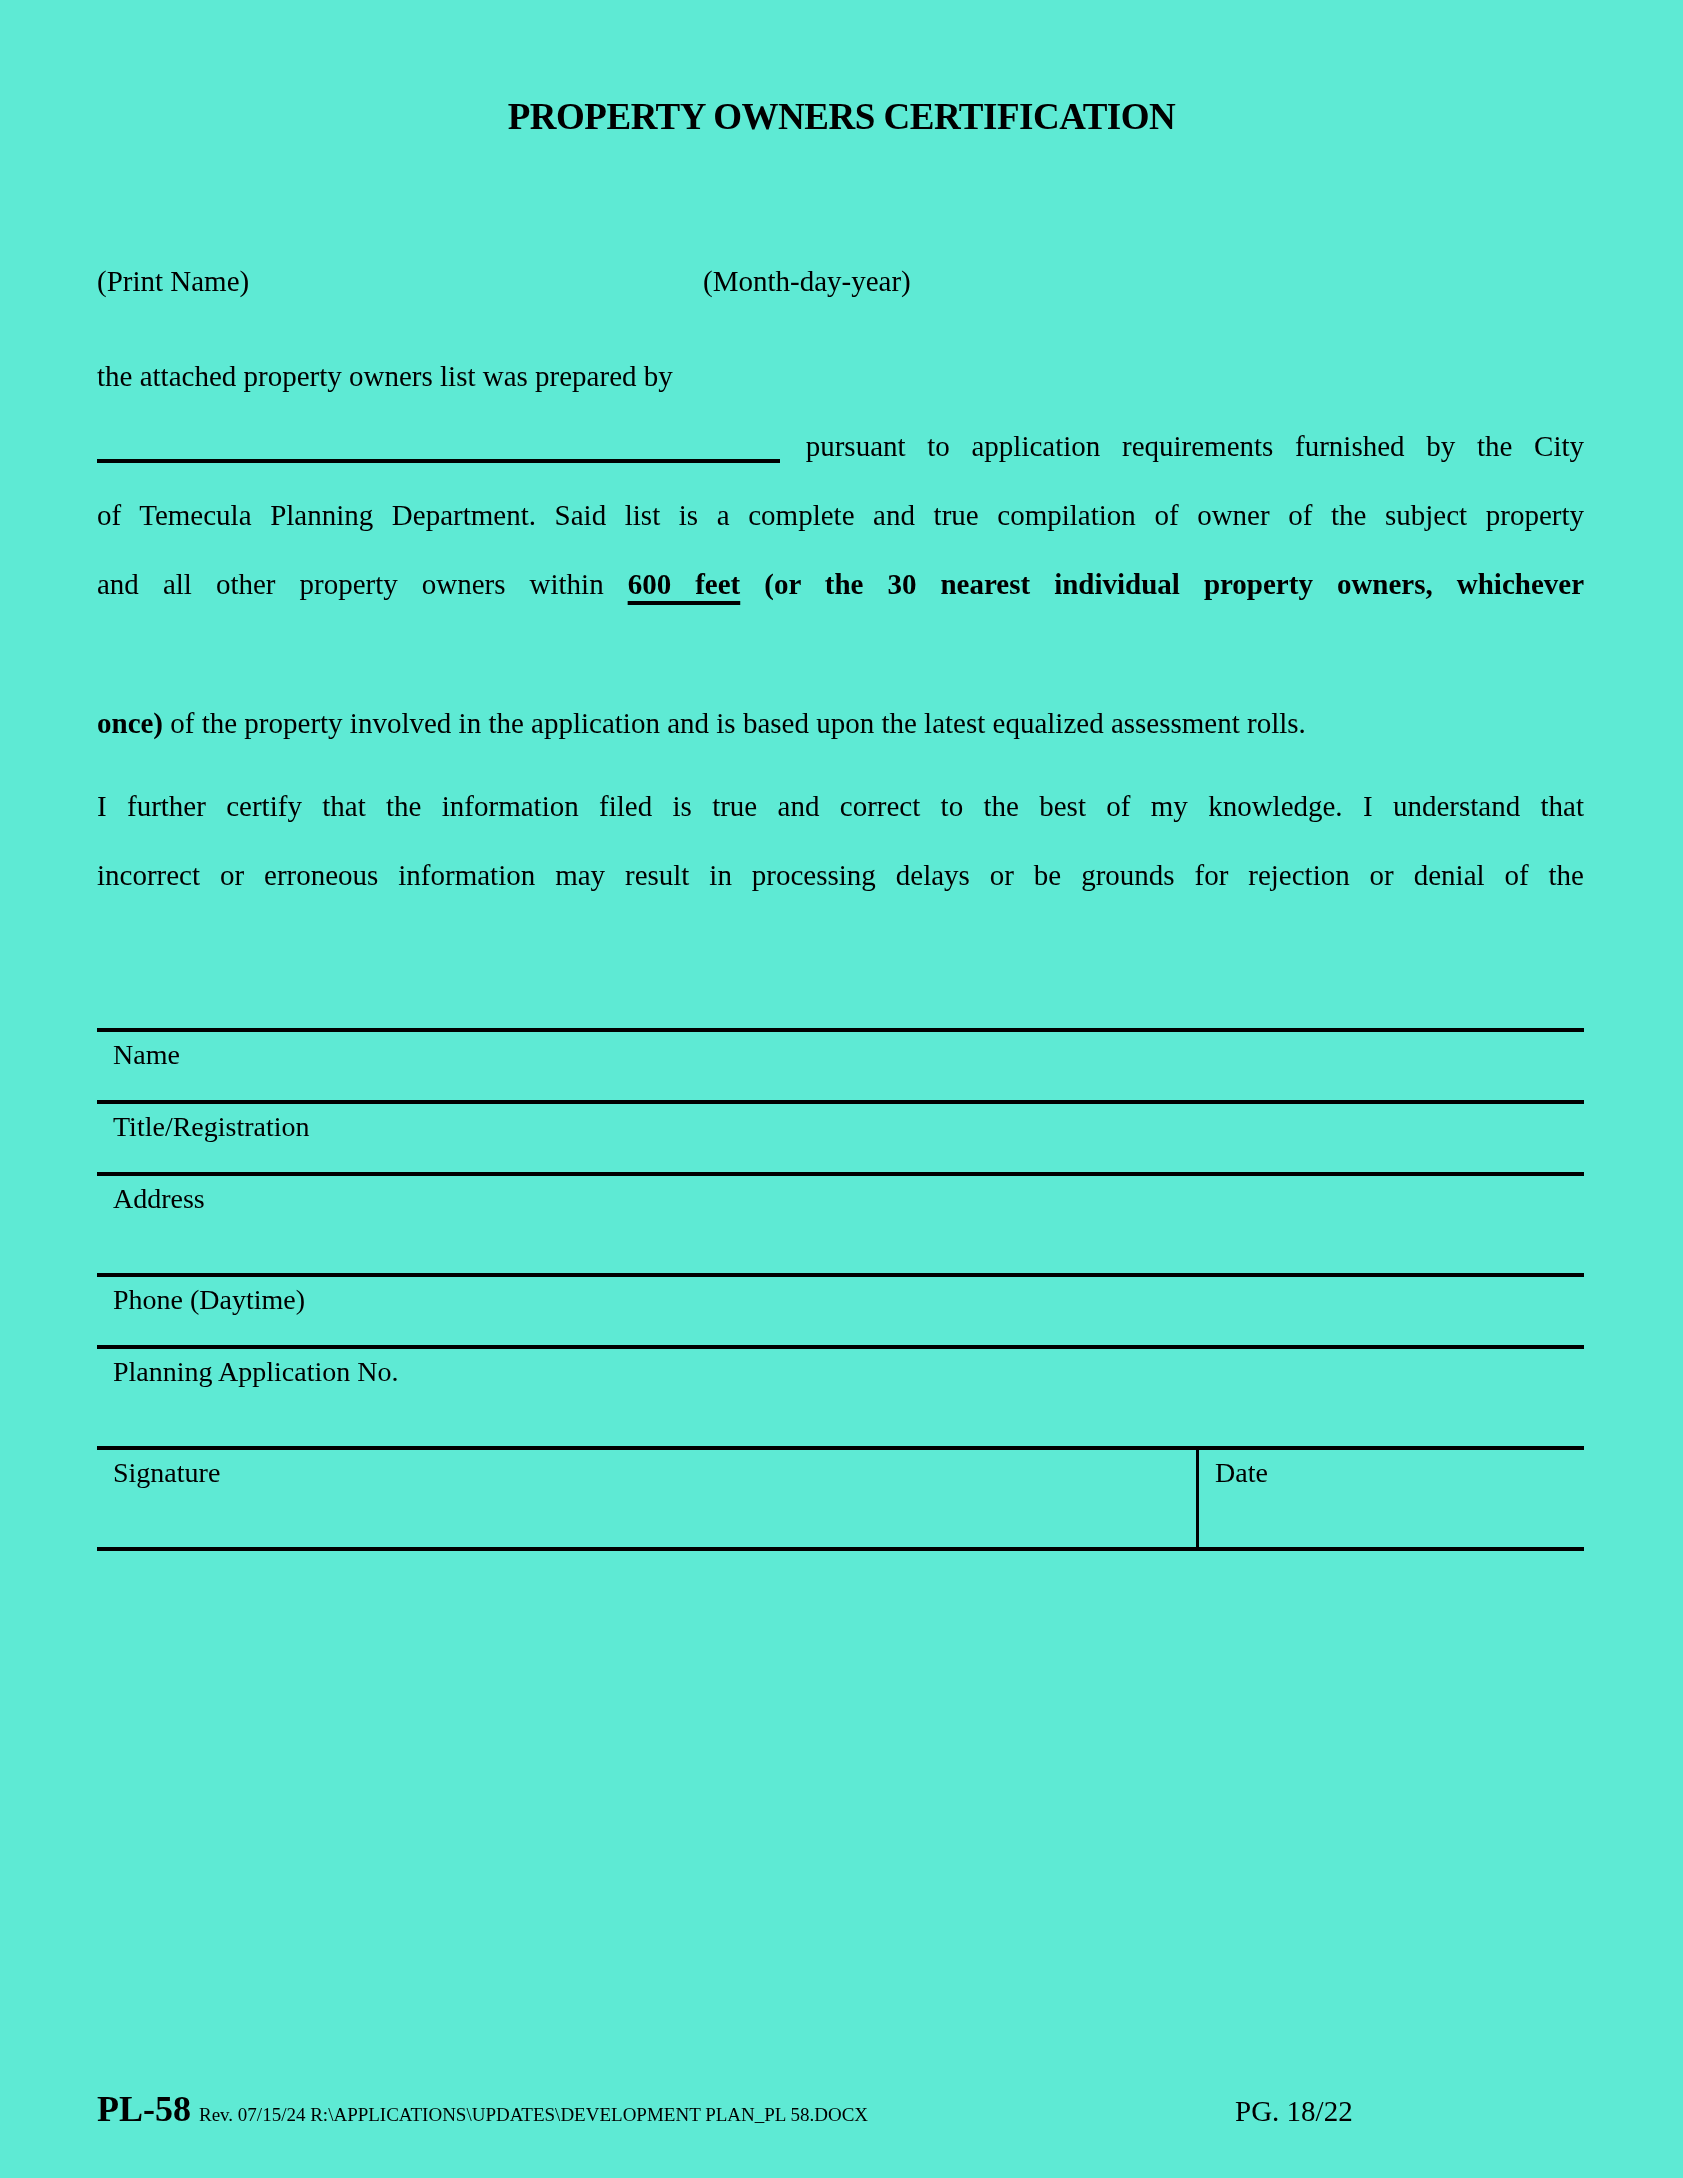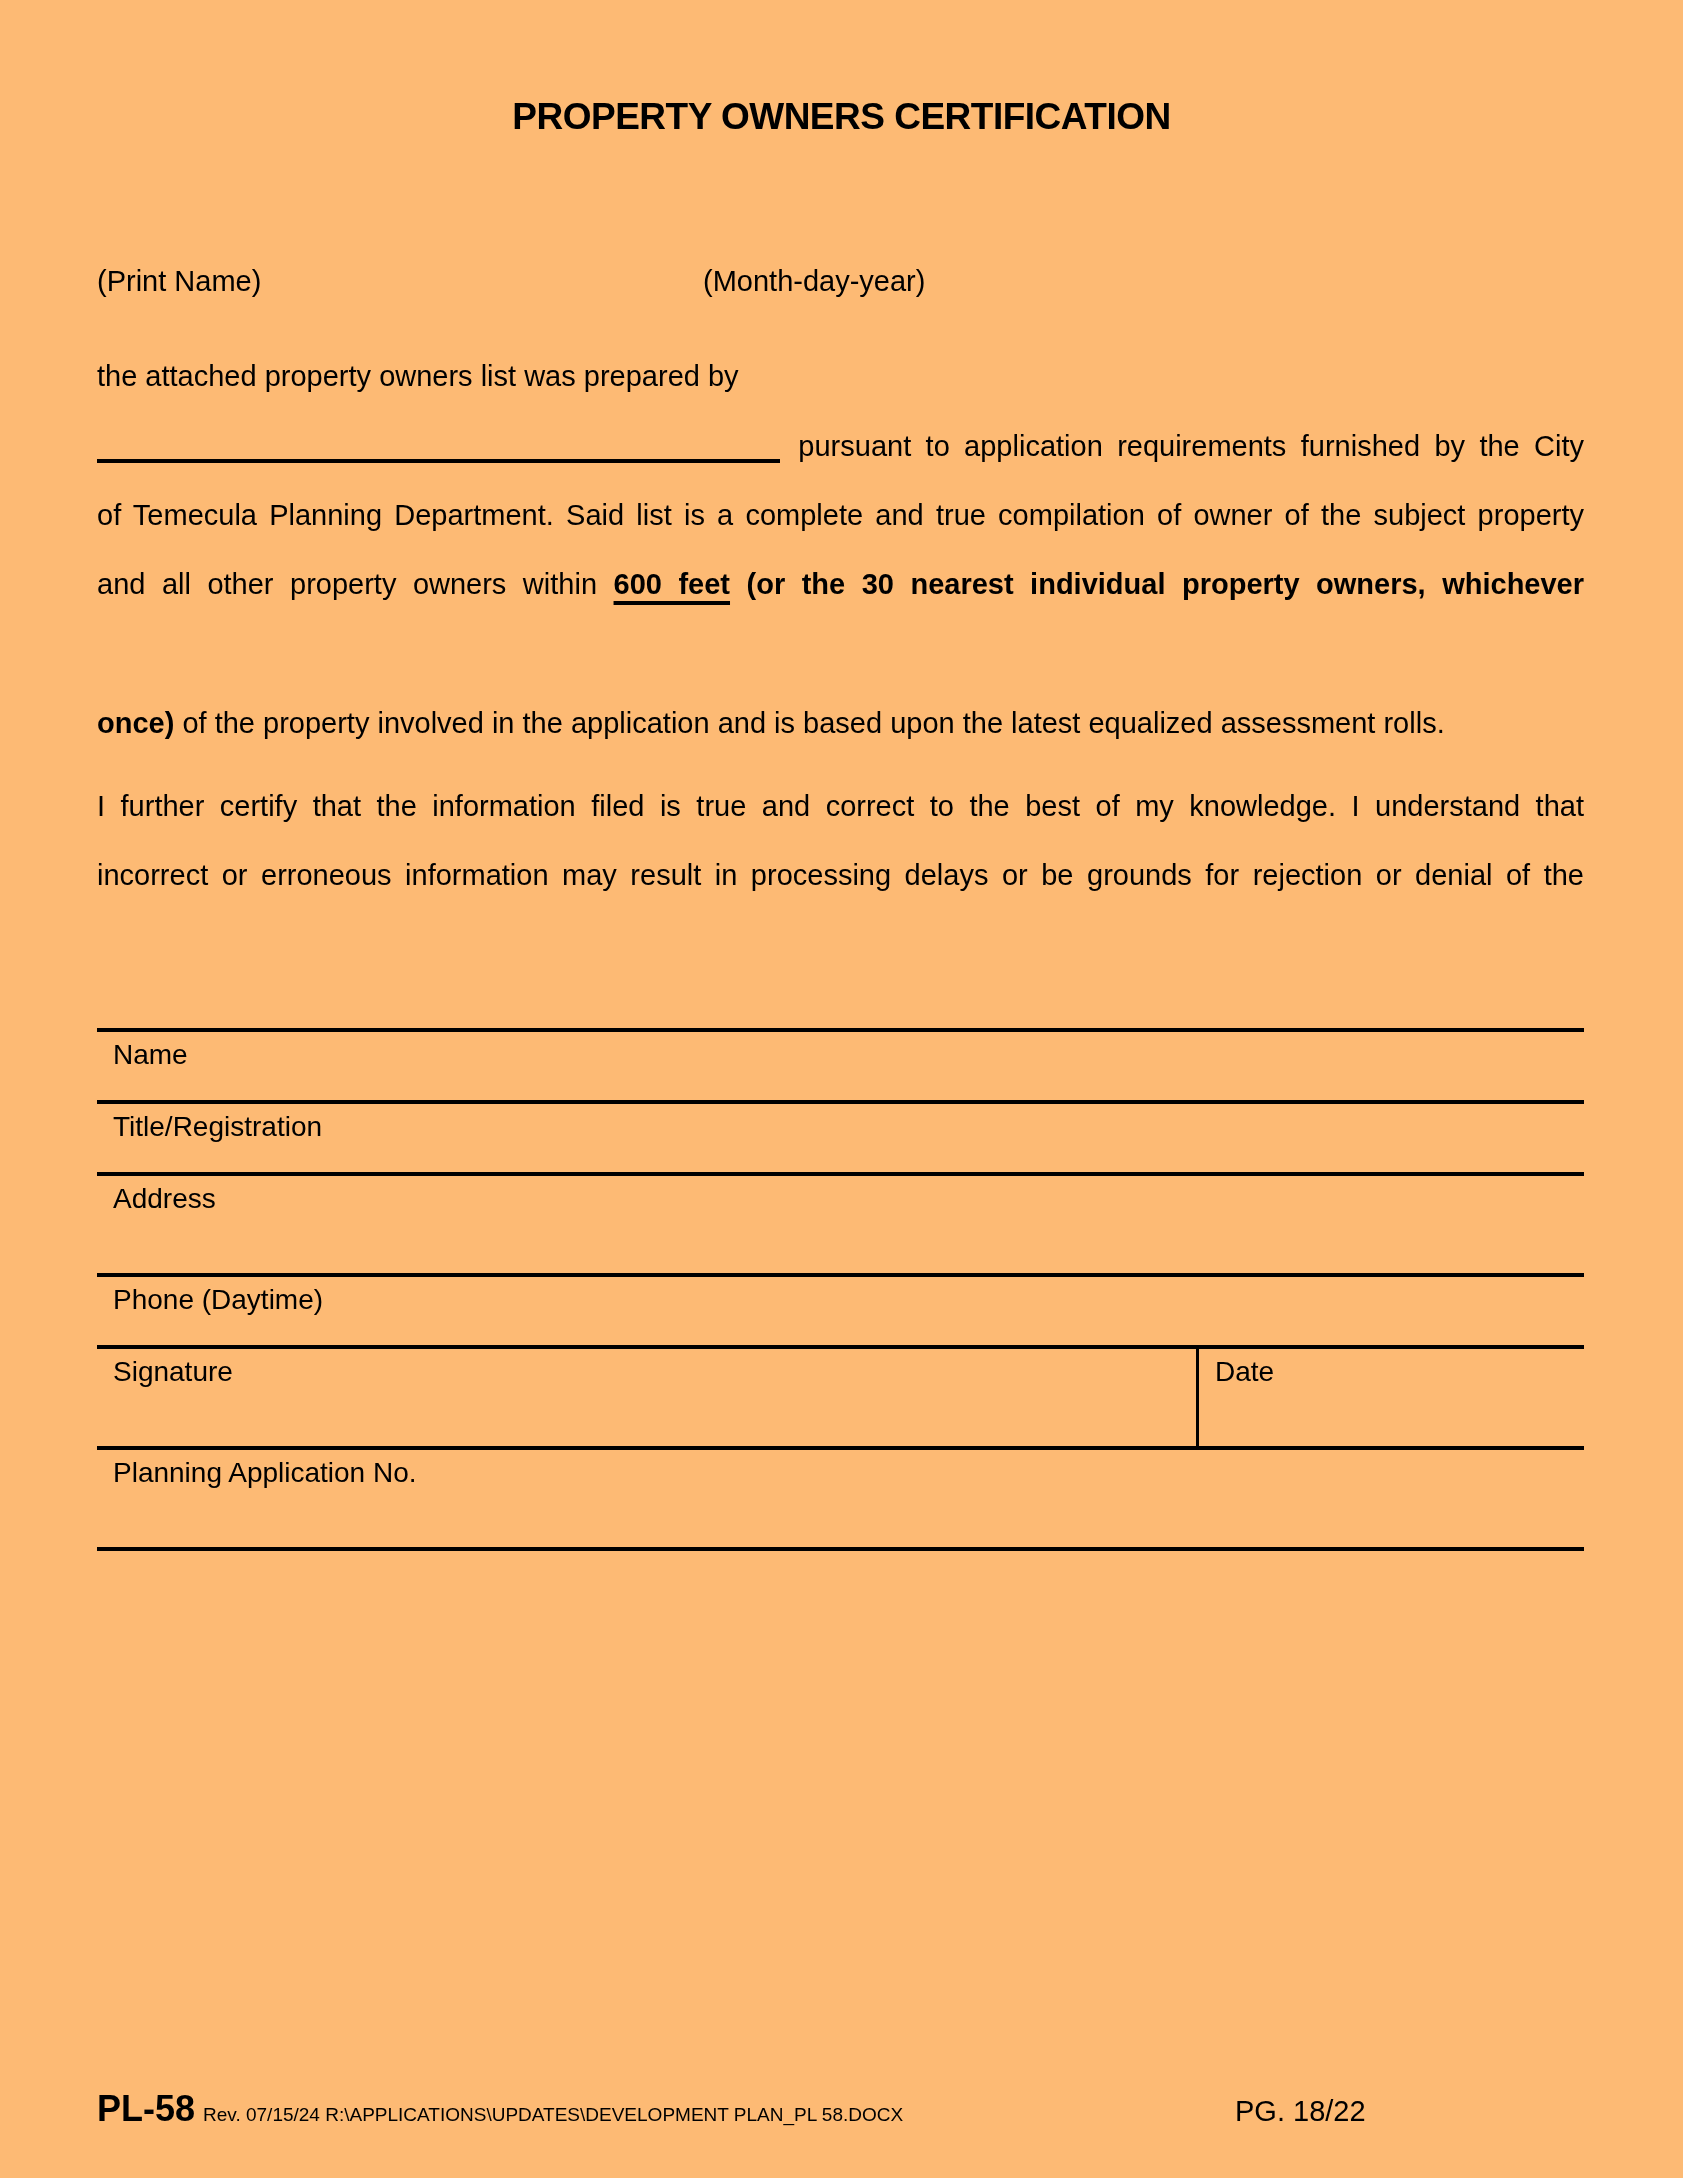--- a/index.html
+++ b/index.html
@@ -4,23 +4,23 @@
 <style>
   html, body {
     margin: 0;
     padding: 0;
     background: #ffffff;
   }
   .page {
     position: relative;
     width: 1683px;
     height: 2178px;
-    background: #fdba74;
+    background: #5eead4;
     color: #000000;
-    font-family: Liberation Sans, sans-serif;
+    font-family: Liberation Serif, serif;
     overflow: hidden;
   }
   .abs { position: absolute; }
 
   .title {
     left: 0;
     top: 96px;
     width: 1683px;
     text-align: center;
     font-size: 37px;
@@ -147,31 +147,31 @@
     </div>
 
     <div class="frow row-address">
       <span class="flabel">Address</span>
     </div>
 
     <div class="frow">
       <span class="flabel">Phone (Daytime)</span>
     </div>
 
+    <div class="frow row-planning">
+      <span class="flabel">Planning Application No.</span>
+    </div>
+
     <div class="frow row-signature">
       <div class="sig-cell">
         <span class="flabel">Signature</span>
       </div>
       <div class="date-cell">
         <span class="flabel">Date</span>
       </div>
-    </div>
-
-    <div class="frow row-planning">
-      <span class="flabel">Planning Application No.</span>
     </div>
 
   </div>
 
   <div class="abs footer-left"><span class="form-no">PL-58</span><span class="rev-note">Rev. 07/15/24 R:\APPLICATIONS\UPDATES\DEVELOPMENT PLAN_PL 58.DOCX</span></div>
 
   <div class="abs page-indicator">PG. 18/22</div>
 
 </div>
 

